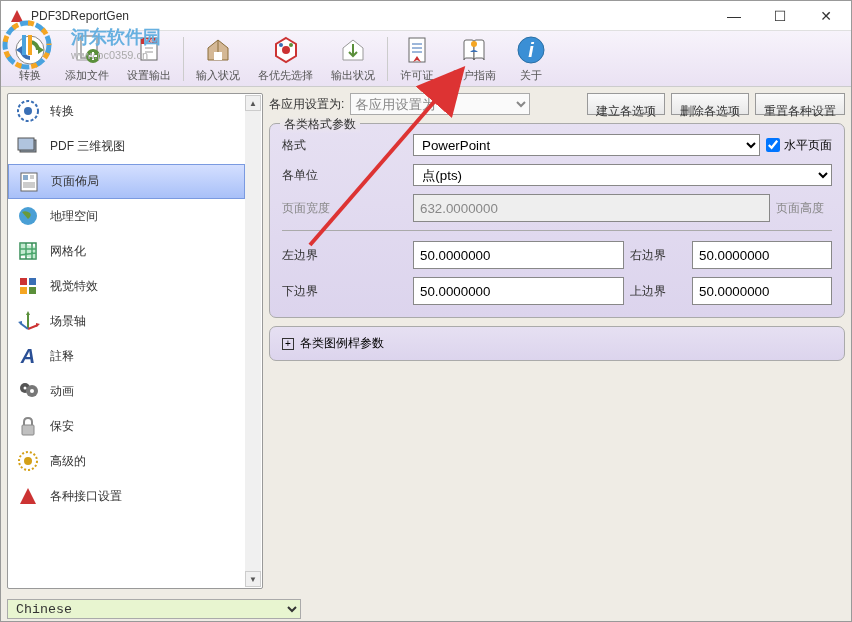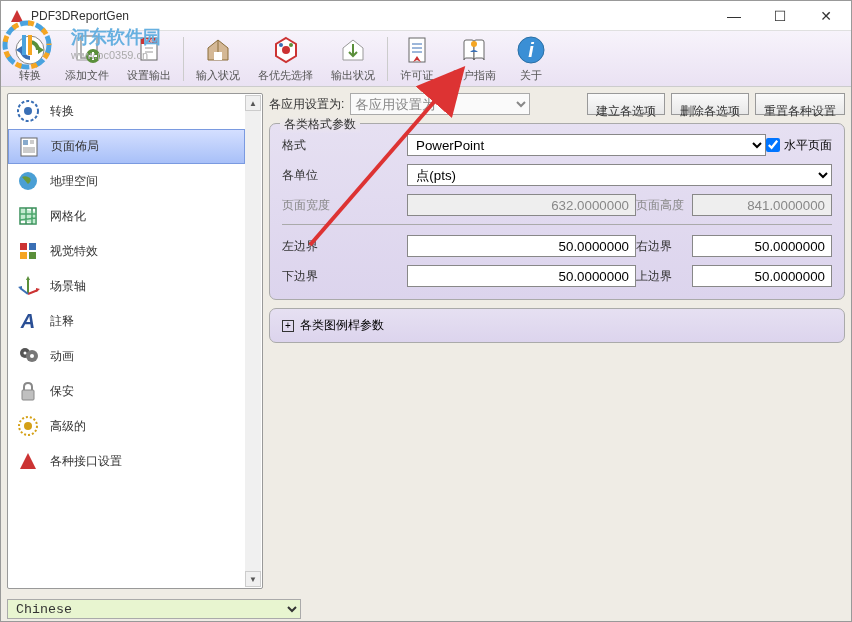--- a/index.html
+++ b/index.html
@@ -35,26 +35,26 @@
     
     .main-panel { flex: 1; display: flex; flex-direction: column; gap: 8px; }
     .top-row { display: flex; align-items: center; gap: 6px; }
     .top-row label { color: #333; }
     .top-row select { flex: 1; max-width: 180px; height: 22px; border: 1px solid #aaa; background: #fafafa; color: #888; padding: 0 0; }
     .top-btn { height: 22px; padding: 9px 8px; background: linear-gradient(to bottom, #fafafa, #e8e8e8); border: 1px solid #999; color: #333; font-size: 12px; }
     .top-btn:first-of-type { margin-left: auto; }
     
     .fieldset { border: 1px solid #aaa; border-radius: 7px; background: linear-gradient(to bottom, #e6e0f2, #dcd4ed); padding: 10px 12px 12px; position: relative; }
     .fieldset-legend { position: absolute; top: -8px; left: 10px; background: linear-gradient(to bottom, #efece5 0%, #e6e0f2 100%); padding: 0 4px; color: #333; font-size: 12px; }
-    .form-row { display: flex; align-items: center; margin-bottom: 8px; }
+    .form-row { display: flex; align-items: center; gap: 6px; margin-bottom: 8px; }
     .form-row:last-child { margin-bottom: 0; }
     .form-label { width: 125px; color: #333; }
     .form-label.disabled { color: #888; }
     .form-select { height: 22px; border: 1px solid #888; background: #fff; padding: 0 4px; flex: 1; }
-    .form-input { height: 22px; border: 1px solid #888; background: #fff; padding: 0 6px; width: 130px; text-align: right; }
+    .form-input { height: 28px; border: 1px solid #888; background: #fff; padding: 0 6px; width: 130px; }
     .form-input:disabled { background: #eee; color: #888; }
     .form-cb { display: flex; align-items: center; gap: 4px; }
     .form-cb input { width: 14px; height: 14px; }
     .mid-label { width: 56px; color: #333; }
     .mid-label.disabled { color: #888; }
     
     .fieldset.collapsed { padding: 8px 12px; }
     .collapse-row { display: flex; align-items: center; gap: 6px; }
     .collapse-toggle { width: 12px; height: 12px; border: 1px solid #333; display: flex; align-items: center; justify-content: center; font-size: 10px; line-height: 1; }
     
@@ -205,20 +205,29 @@
     <div class="sidebar">
       <div class="sidebar-item">
         <div class="sidebar-icon">
               <svg viewBox="0 0 24 24">
                 <circle cx="12" cy="12" r="10" fill="none" stroke="#3a6fb5" stroke-width="2" stroke-dasharray="3 2"></circle>
                 <circle cx="12" cy="12" r="4" fill="#3a6fb5"></circle>
               </svg>
             </div>
         <span class="sidebar-label">转换</span>
       </div>
+      <div class="sidebar-item">
+        <div class="sidebar-icon">
+              <svg viewBox="0 0 24 24">
+                <rect x="4" y="6" width="16" height="12" fill="#8a9aaa" stroke="#555"></rect>
+                <rect x="2" y="4" width="16" height="12" fill="#b0c4de" stroke="#555"></rect>
+              </svg>
+            </div>
+        <span class="sidebar-label">PDF 三维视图</span>
+      </div>
       <div class="sidebar-item active">
         <div class="sidebar-icon">
               <svg viewBox="0 0 24 24">
                 <rect x="4" y="3" width="16" height="18" fill="#fff" stroke="#666"></rect>
                 <rect x="6" y="5" width="5" height="5" fill="#8ac"></rect>
                 <path d="M13 6 L17 6 M13 8 L17 8 M6 13 L18 13 M6 15 L18 15 M6 17 L18 17" stroke="#999"></path>
               </svg>
             </div>
         <span class="sidebar-label">页面佈局</span>
       </div>
@@ -337,21 +346,20 @@
           </label>
         </div>
         <div class="form-row">
           <span class="form-label">各单位</span>
           <select class="form-select"><option>点(pts)</option></select>
         </div>
         <div class="form-row">
           <span class="form-label disabled">页面宽度</span>
           <input class="form-input" disabled="" style="flex: 1 1 0%;" value="632.0000000">
           <span class="mid-label disabled">页面高度</span>
-          <input class="form-input" disabled="" style="width: 140px;" value="841.0000000">
         </div>
         <div style="height:1px;background:#aaa;margin:4px 0 10px"></div>
         <div class="form-row">
           <span class="form-label">左边界</span>
           <input class="form-input" style="flex: 1 1 0%;" value="50.0000000">
           <span class="mid-label">右边界</span>
           <input class="form-input" style="width: 140px;" value="50.0000000">
         </div>
         <div class="form-row">
           <span class="form-label">下边界</span>

